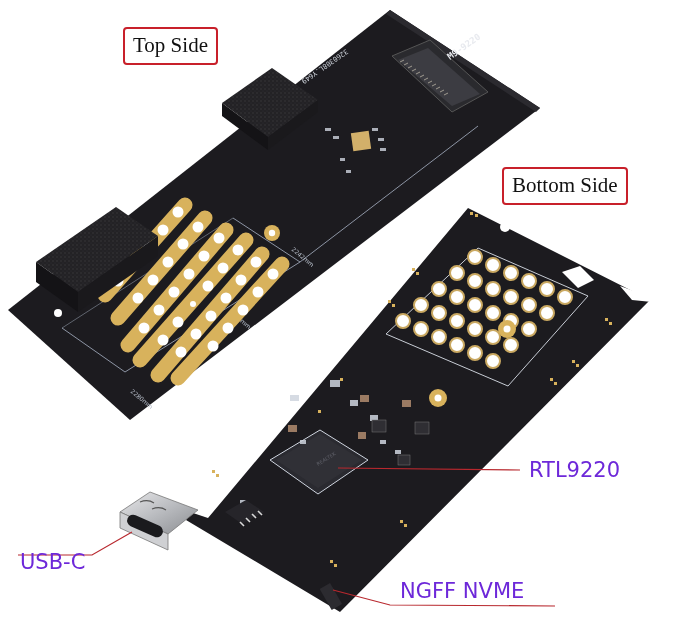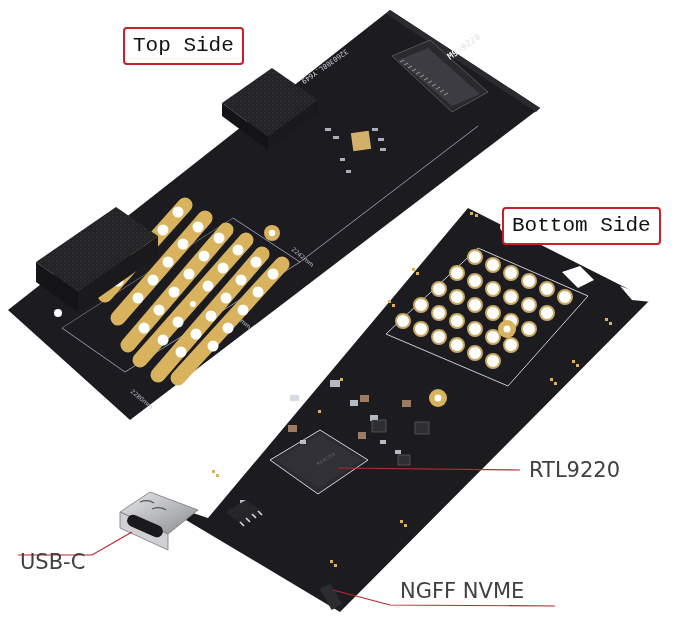--- a/index.html
+++ b/index.html
@@ -1,24 +1,24 @@
 <!DOCTYPE html>
 <html><head>
 <meta charset="utf-8">
 <style>
   html, body { margin:0; padding:0; background:#ffffff; }
   body { width:679px; height:621px; position:relative; overflow:hidden; font-family:"DejaVu Sans", sans-serif; }
   .scene { position:absolute; left:0; top:0; width:679px; height:621px; }
   .label-box {
     position:absolute; border:2px solid #c8202a; border-radius:4px; background:#fff;
-    color:#111; font-family:Liberation Mono, monospace; font-size:21px; line-height:1;
+    color:#111; font-family:Liberation Serif, serif; font-size:21px; line-height:1;
     padding:6px 8px 7px 8px; white-space:nowrap;
   }
   .callout {
-    position:absolute; color:#404040; font-family:"DejaVu Sans", sans-serif; font-size:21px; line-height:1; white-space:nowrap;
+    position:absolute; color:#6d28d9; font-family:"DejaVu Sans", sans-serif; font-size:21px; line-height:1; white-space:nowrap;
   }
   svg { position:absolute; left:0; top:0; }
 </style>
 </head>
 <body>
 
 <div class="scene">
 
   <svg width="679" height="621" viewBox="0 0 679 621">
     <defs>
@@ -264,18 +264,18 @@
     </g>
 
     <g stroke="#b8282e" stroke-width="1.2" fill="none">
       <polyline points="338,468 520,470"></polyline>
       <polyline points="18,555 92,555 132,532"></polyline>
       <polyline points="333,590 390,605 555,606"></polyline>
     </g>
   </svg>
 
   <div class="label-box" style="left:123px; top:27px;">Top Side</div>
-  <div class="label-box" style="left:502px; top:167px;margin-top:40px;">Bottom Side</div>
+  <div class="label-box" style="left:502px; top:167px;">Bottom Side</div>
 
   <div class="callout" style="left:529px; top:460px;">RTL9220</div>
   <div class="callout" style="left:20px; top:552px;">USB-C</div>
   <div class="callout" style="left:400px; top:581px;">NGFF NVME</div>
 </div>
 
 </body></html>

